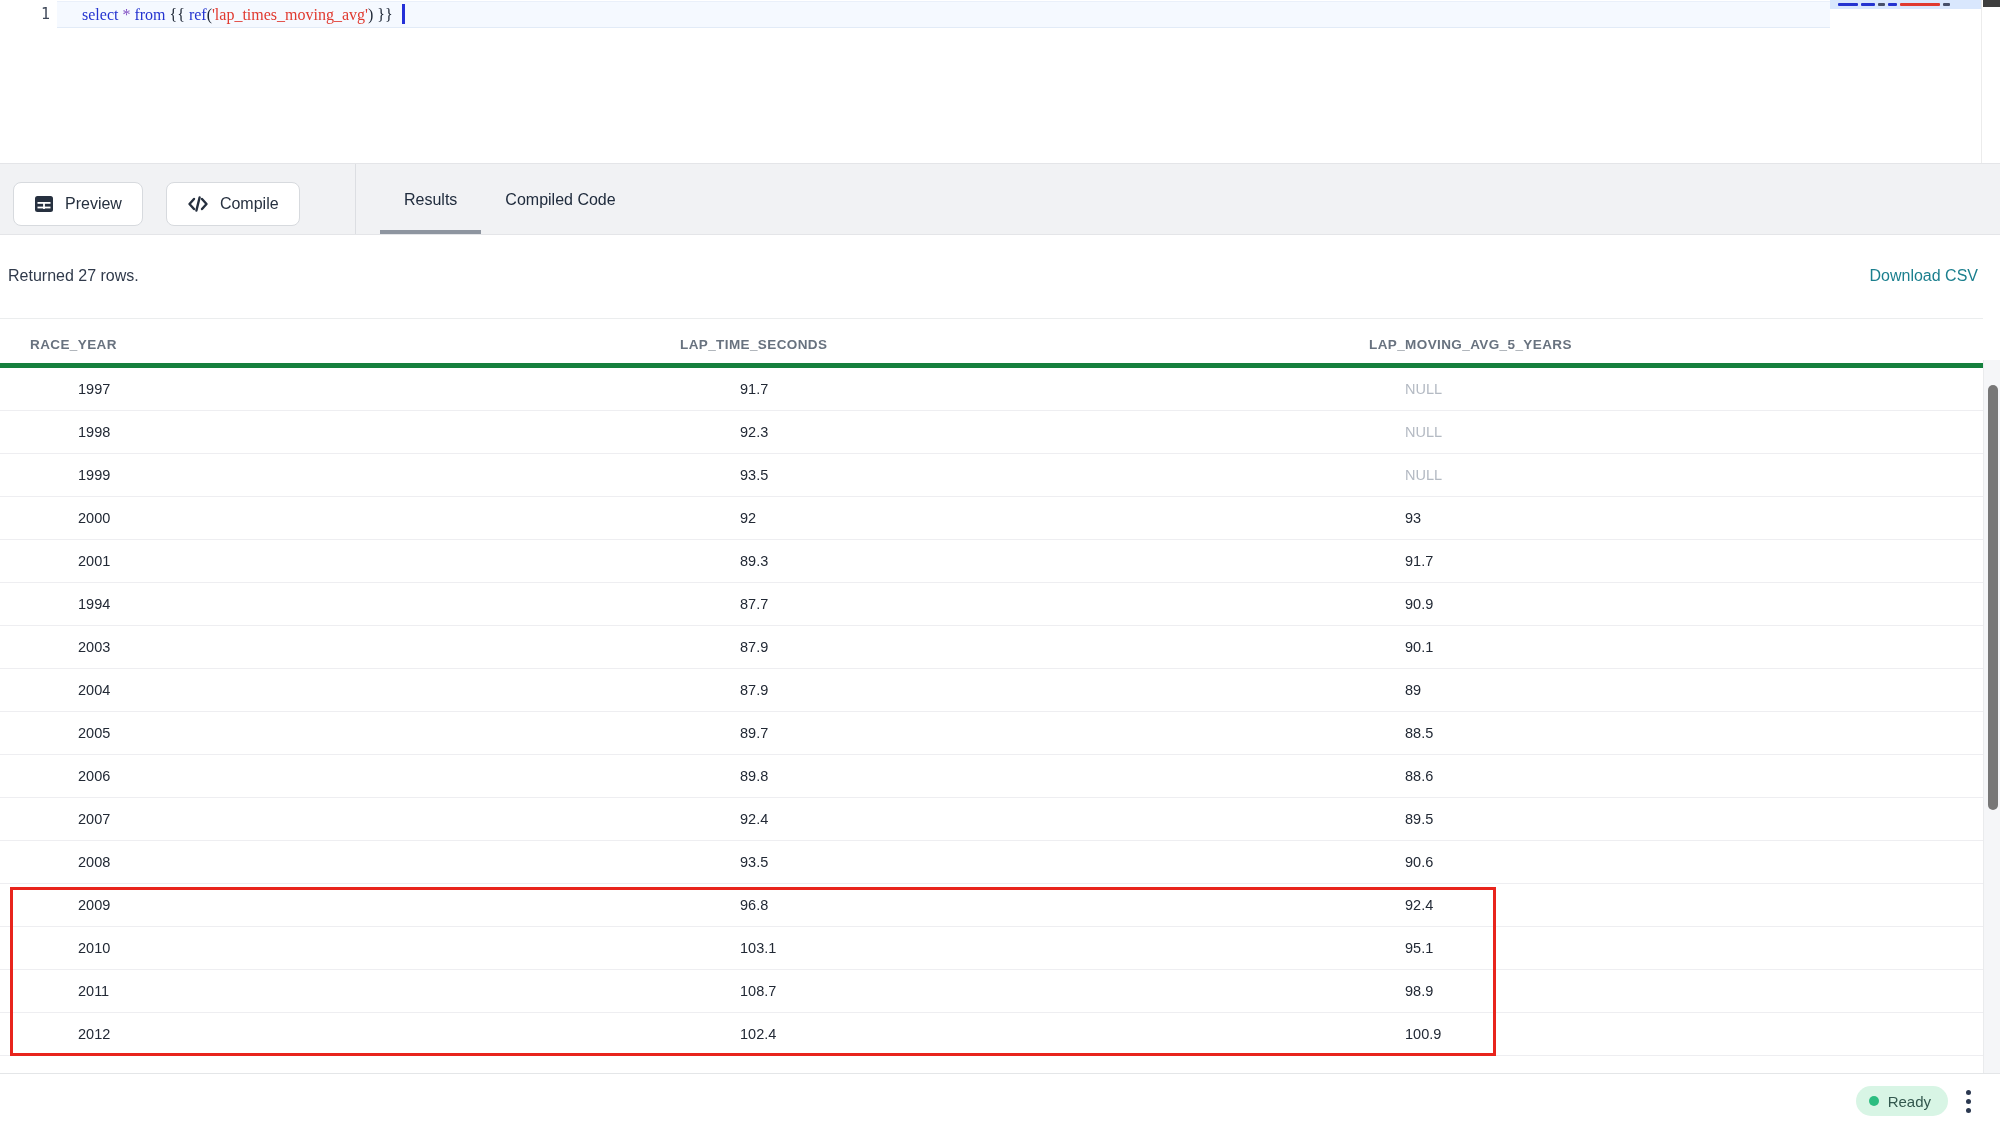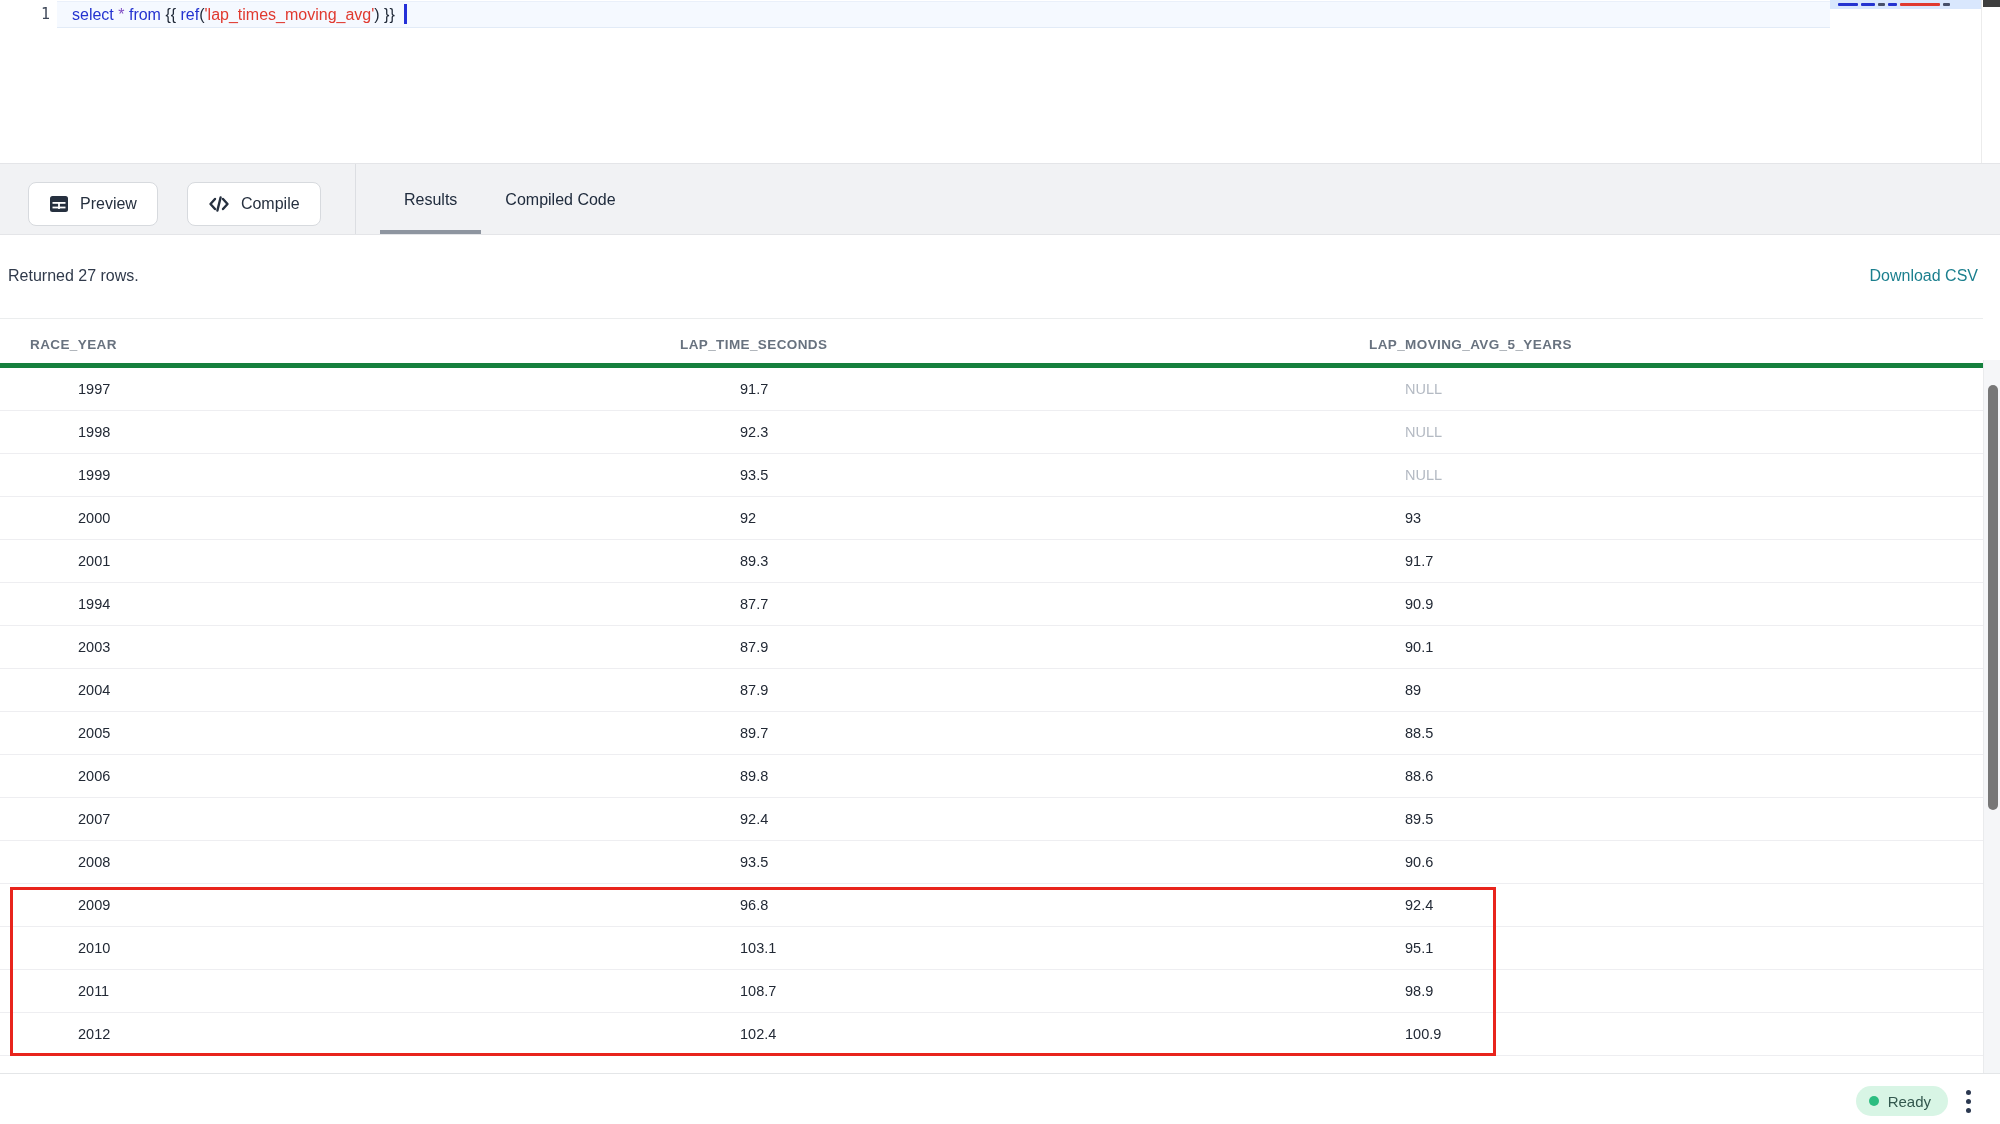--- a/index.html
+++ b/index.html
@@ -5,42 +5,42 @@
   * { margin:0; padding:0; box-sizing:border-box; }
   html,body { width:2000px; height:1124px; background:#fff; font-family:"Liberation Sans",sans-serif; overflow:hidden; }
   .stage { position:absolute; inset:0; width:2000px; height:1124px; background:#fff; }
 
   
   .editor { position:absolute; top:0; left:0; width:2000px; height:163px; background:#fff; }
   .active-line { position:absolute; left:57px; width:1773px; top:1px; height:27px;
      background:#f5f9ff; border-top:1px solid #eaf0fa; border-bottom:1px solid #e2ebf7; }
   .line-number { position:absolute; left:28px; width:22px; top:5px; text-align:right;
      font-family:"DejaVu Sans Mono",monospace; font-size:15px; color:#3f4859; }
-  .code-line { position:absolute; left:72px; top:4px; font-family:Liberation Sans, sans-serif;
+  .code-line { position:absolute; left:82px; top:4px; font-family:Liberation Serif, serif;
      font-size:16px; line-height:21px; white-space:pre; color:#1e2736; }
   .tok-keyword { color:var(--kw); }
   .tok-function { color:var(--kw); }
   .tok-operator { color:var(--op); }
   .tok-string { color:var(--str); }
   .tok-punct { color:var(--punct); }
   .cursor { display:inline-block; width:3px; height:20px; background:#2430d8; vertical-align:-4px; margin-left:9px; }
 
   .minimap { position:absolute; left:1830px; top:0; width:151px; height:163px; background:#fff; }
   .minimap-band { height:9px; background:#d9e7fd; display:flex; align-items:center; gap:3px; padding-left:8px; }
   .mm-mark { height:3px; border-radius:1px; }
   .mm-kw { background:var(--kw); }
   .mm-str { background:var(--str); }
   .mm-punct { background:#47506a; }
   .editor-vline { position:absolute; left:1981px; top:0; width:1px; height:163px; background:#ececec; }
   .editor-scroll-thumb { position:absolute; left:1983px; top:0; width:17px; height:7px; background:#3e3e3e; }
 
   
   .toolbar { position:absolute; top:163px; left:0; width:2000px; height:72px; background:#f1f2f4;
      border-top:1px solid #e4e5e8; border-bottom:1px solid #e4e5e8; }
-  .btn-group { position:absolute; left:13px; top:18px; display:flex; gap:29px;margin-left:15px; }
+  .btn-group { position:absolute; left:13px; top:18px; display:flex; gap:23px; }
   .btn { height:44px; padding:0 20px; display:flex; align-items:center; gap:11px; background:#fff;
      border:1px solid #d7dade; border-radius:8px; font-size:16px; font-weight:500; color:#26303f; cursor:pointer; }
   .btn svg { display:block; }
   .v-divider { position:absolute; left:355px; top:0; width:1px; height:70px; background:#dcdee2; }
   .tabs { position:absolute; left:380px; top:0; height:71px; display:flex;text-align:right; }
   .tab { position:relative; padding:0 24px; display:flex; align-items:center; font-size:16px; color:#202c3d; cursor:pointer; }
   .tab.active::after { content:""; position:absolute; left:0; right:0; bottom:1px; height:4px; background:#8e95a0; }
 
   
   .results-meta { position:absolute; top:235px; left:0; width:2000px; height:83px; background:#fff; }

